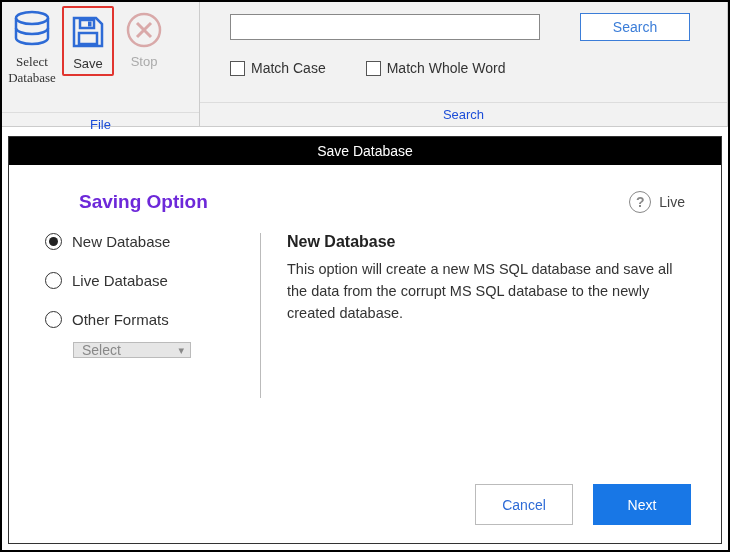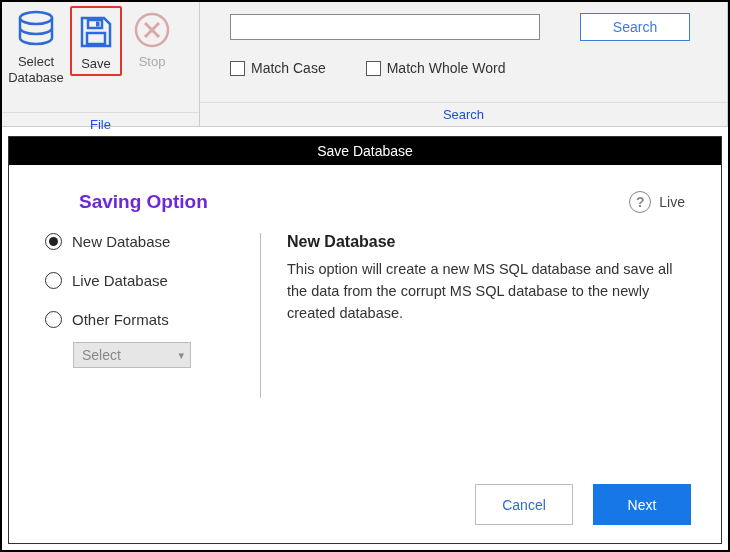--- a/index.html
+++ b/index.html
@@ -32,21 +32,21 @@
   }
   .ribbon-btn {
     display: flex;
     flex-direction: column;
     align-items: center;
     justify-content: flex-start;
     width: 60px;
     padding: 2px 2px;
     cursor: pointer;
   }
-  .ribbon-btn.big { width: 68px; }
+  .ribbon-btn.big { width: 60px; font-family: Liberation Serif, serif; }
   .ribbon-btn .icon-wrap {
     width: 44px; height: 44px;
     display:flex; align-items:center; justify-content:center;
   }
   .ribbon-btn .label {
     font-size: 13px;
     color: #333;
     text-align: center;
     line-height: 1.2;
     margin-top: 2px;
@@ -154,21 +154,21 @@
   }
   .radio-item { display:flex; align-items:center; gap:10px; margin-bottom: 22px; font-size:15px; cursor:pointer;}
   .radio-outer {
     width:17px; height:17px; border:1.5px solid #333; border-radius:50%;
     display:flex; align-items:center; justify-content:center;
   }
   .radio-inner { width:9px; height:9px; border-radius:50%; background:#222; display:none;}
   .radio-item.selected .radio-inner { display:block; }
   .select-box {
     margin-left: 28px;
-    width: 118px; height: 26px;
+    width: 118px; height: 16px;
     border:1px solid #bbb;
     background:#e6e6e6;
     color:#888;
     display:flex; align-items:center; justify-content:space-between;
     padding: 0 6px 0 8px;
     font-size:14px;
   }
   .chev { font-size:11px; color:#888; }
   .option-title { font-weight:700; font-size:16px; margin-bottom:8px; color:#222;}
   .option-desc { font-size:14.5px; color:#333; line-height:1.5;}

